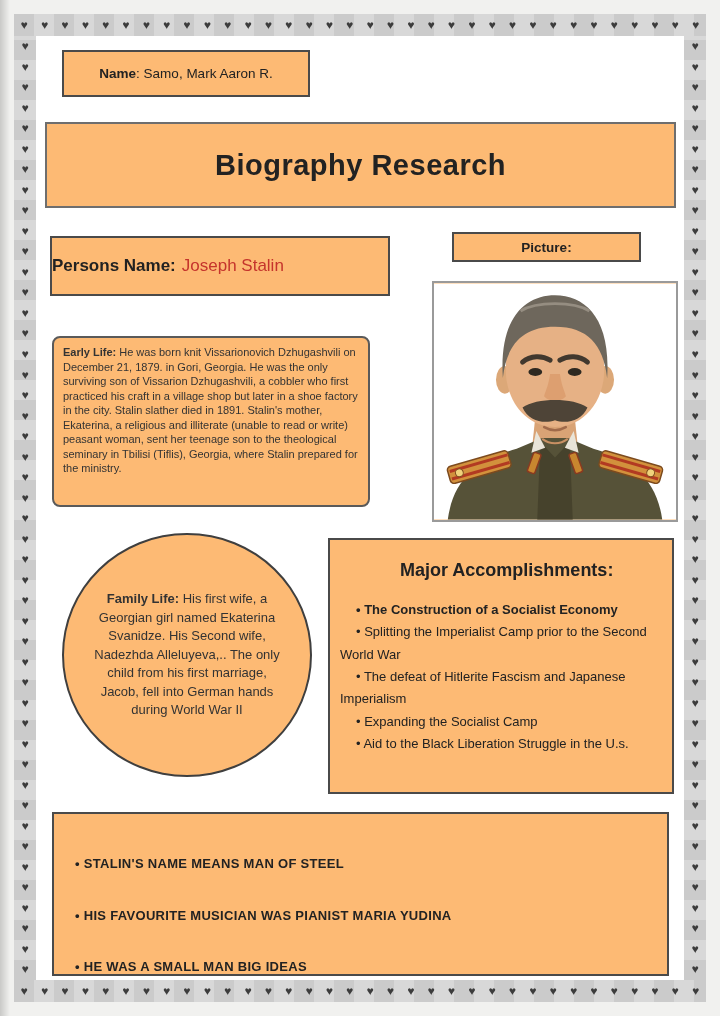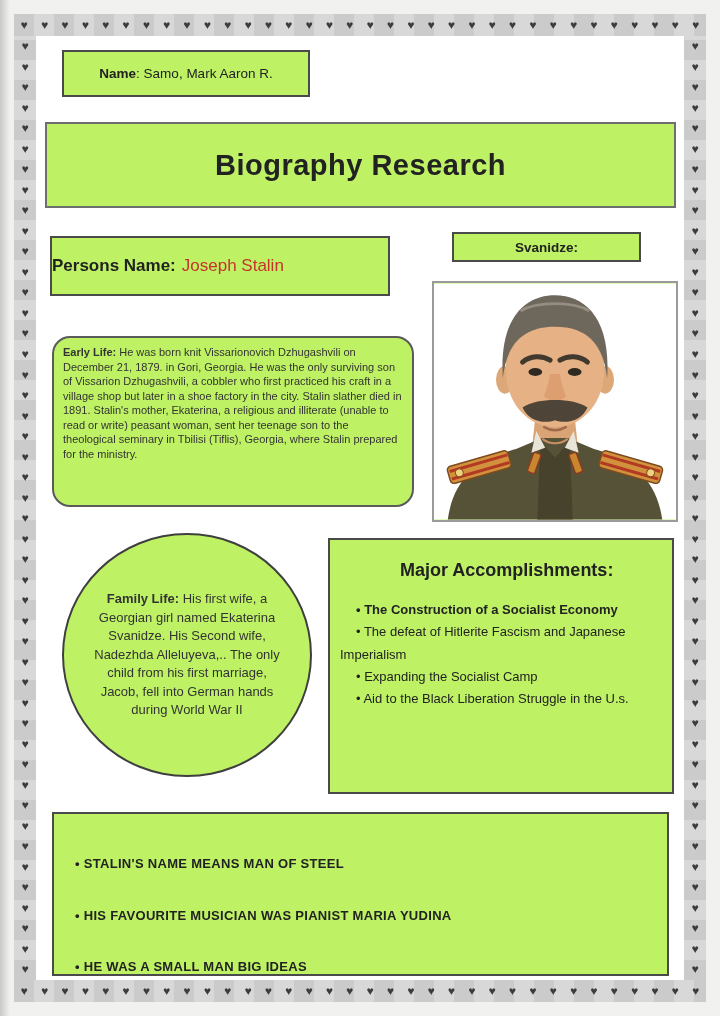--- a/index.html
+++ b/index.html
@@ -20,36 +20,36 @@
   .strip-top,.strip-bottom{left:14px;right:14px;height:22px;flex-direction:row;
     background:repeating-linear-gradient(90deg,#cbcbcb 0 20px,#d8d8d8 20px 40px);}
   .strip-top{top:14px;}
   .strip-bottom{bottom:14px;}
   .strip-left,.strip-right{top:36px;bottom:36px;width:22px;flex-direction:column;
     background:repeating-linear-gradient(0deg,#cbcbcb 0 20px,#d8d8d8 20px 40px);}
   .strip-left{left:14px;}
   .strip-right{right:14px;}
   .orn{font-size:12px;line-height:1;color:#3c3c3c;}
 
-  .box{position:absolute;border:2px solid #4a4a4a;background:#bef264;box-sizing:border-box;}
+  .box{position:absolute;border:2px solid #4a4a4a;background:#fdba74;box-sizing:border-box;}
 
   .name-box{left:62px;top:50px;width:248px;height:47px;
     display:flex;align-items:center;justify-content:center;font-size:13.5px;}
   .title-box{left:45px;top:122px;width:631px;height:86px;border-color:#6e6e6e;
     display:flex;align-items:center;justify-content:center;font-size:29px;font-weight:700;letter-spacing:.5px;text-align:right;}
   .person-box{left:50px;top:236px;width:340px;height:60px;
     display:flex;align-items:center;font-size:17px;font-weight:700;}
   .person-box .red{color:#c5342c;font-weight:400;margin-left:6px;}
   .picture-label-box{left:452px;top:232px;width:189px;height:30px;
     display:flex;align-items:center;justify-content:center;font-size:13.5px;font-weight:700;}
   .portrait-box{left:432px;top:281px;width:246px;height:241px;border-color:#9a9a9a;}
   .portrait-box svg{display:block;width:100%;height:100%;}
 
-  .early-box{left:52px;top:336px;width:362px;height:171px;border-color:#5a5a5a;
-    border-radius:18px;padding:7px 9px;font-size:11px;line-height:1.32;color:#333;}
+  .early-box{left:52px;top:336px;width:318px;height:171px;border-color:#5a5a5a;
+    border-radius:8px;padding:7px 9px;font-size:11px;line-height:1.32;color:#333;}
 
   .family-circle{left:62px;top:533px;width:250px;height:244px;border-radius:50%;
     border-color:#3f3f3f;display:flex;align-items:center;justify-content:center;
     text-align:center;font-size:13px;line-height:1.42;padding:0 25px;color:#333;}
 
   .acc-box{left:328px;top:538px;width:346px;height:256px;padding:8px 10px;font-size:13px;color:#222;}
   .acc-box h3, .facts-box h3{margin:12px;font-size:18px;font-weight:700;padding-left:48px;}
   .acc-box ul{list-style:none;margin:18px 0 0;padding:0;}
   .acc-box li{text-indent:16px;line-height:1.72;}
   .facts-box{left:52px;top:812px;width:617px;height:164px;padding:8px 12px;font-size:13px;}
@@ -242,21 +242,21 @@
   <div class="box title-box">
     <span>Biography Research</span>
   </div>
 
   <div class="box person-box">
     <span>Persons Name:</span>
     <span class="red">Joseph Stalin</span>
   </div>
 
   <div class="box picture-label-box">
-    <span>Svanidze:</span>
+    <span>Picture:</span>
   </div>
 
   <div class="box portrait-box">
     <svg viewBox="0 0 246 240" xmlns="http://www.w3.org/2000/svg">
       <rect width="246" height="240" fill="#ffffff"></rect>
 
       <path d="M104,126 L142,126 L146,164 C134,173 112,173 100,164 Z" fill="#d9a375"></path>
       <path d="M106,126 L140,126 L138,140 C130,148 116,148 108,140 Z" fill="#c89063" opacity="0.55"></path>
 
       <path d="M14,240 C20,198 44,180 84,168 L110,157 L136,157 L162,168 C202,180 226,198 232,240 Z" fill="#565238"></path>
@@ -311,20 +311,21 @@
   <div class="box family-circle">
     <div>
       <span class="b">Family Life:</span><span> His first wife, a Georgian girl named Ekaterina Svanidze. His Second wife, Nadezhda Alleluyeva,.. The only child from his first marriage, Jacob, fell into German hands during World War II</span>
     </div>
   </div>
 
   <div class="box acc-box">
     <h3>Major Accomplishments:</h3>
     <ul>
         <li class="b">• The Construction of a Socialist Economy</li>
+        <li>• Splitting the Imperialist Camp prior to the Second World War</li>
         <li>• The defeat of Hitlerite Fascism and Japanese Imperialism</li>
         <li>• Expanding the Socialist Camp</li>
         <li>• Aid to the Black Liberation Struggle in the U.s.</li>
       </ul>
   </div>
 
   <div class="box facts-box">
     <ul>
         <li class="b">• STALIN'S NAME MEANS MAN OF STEEL</li>
         <li class="b">• HIS FAVOURITE MUSICIAN WAS PIANIST MARIA YUDINA</li>

